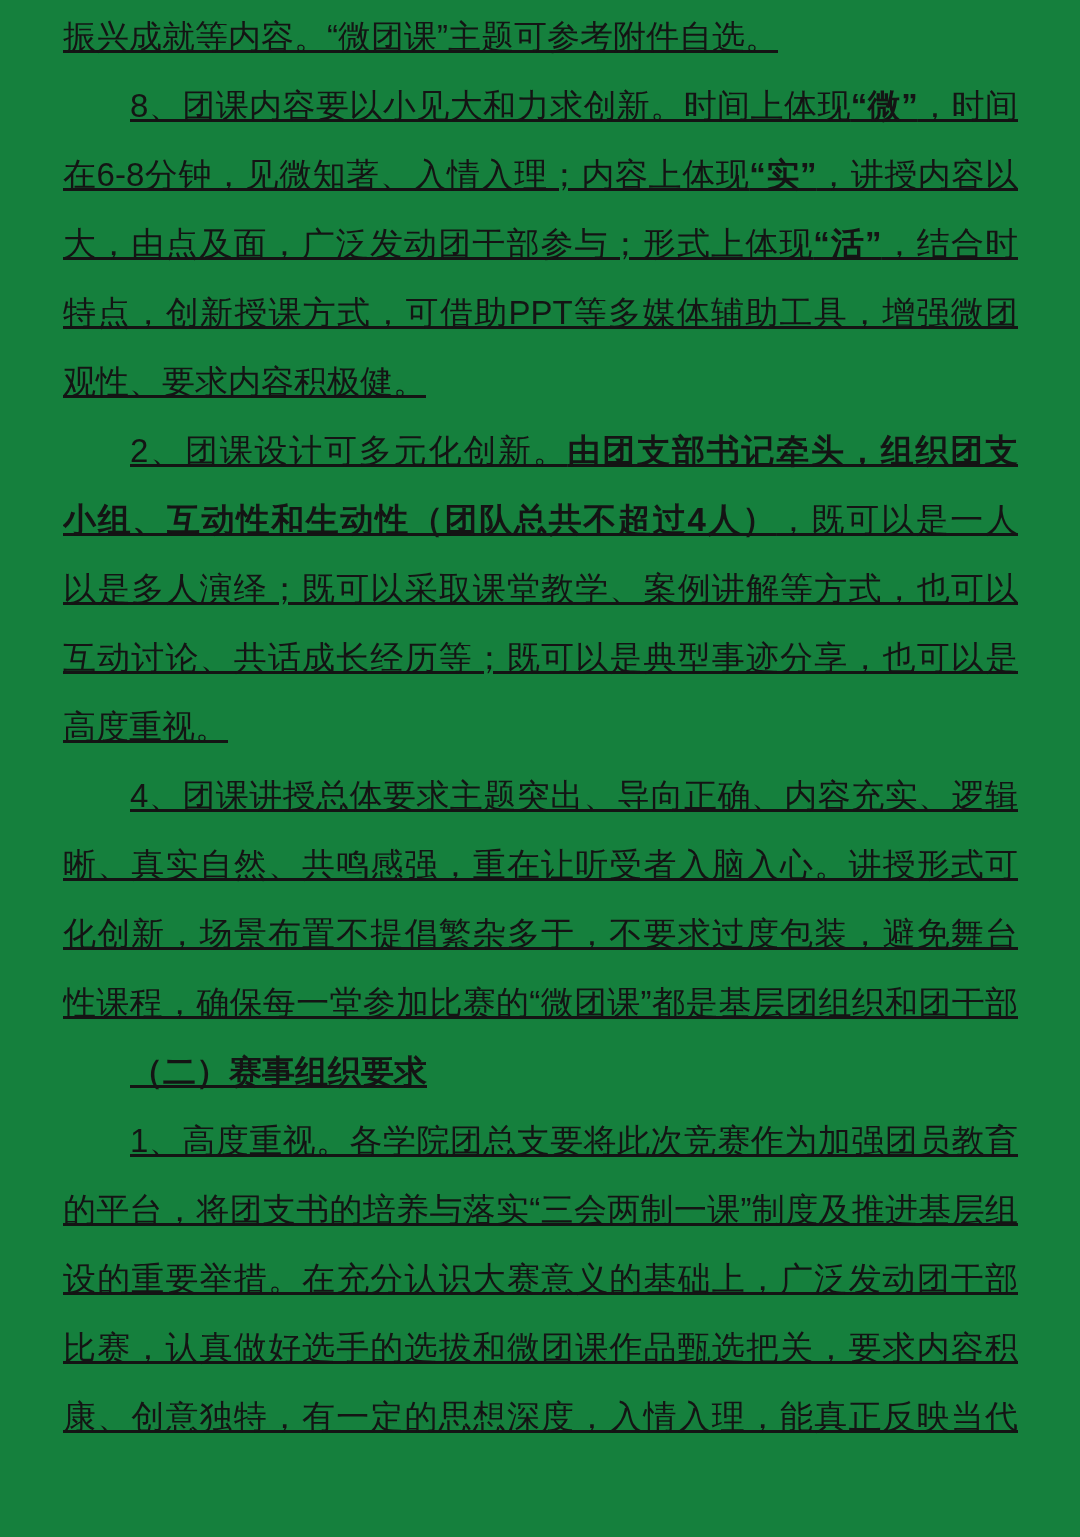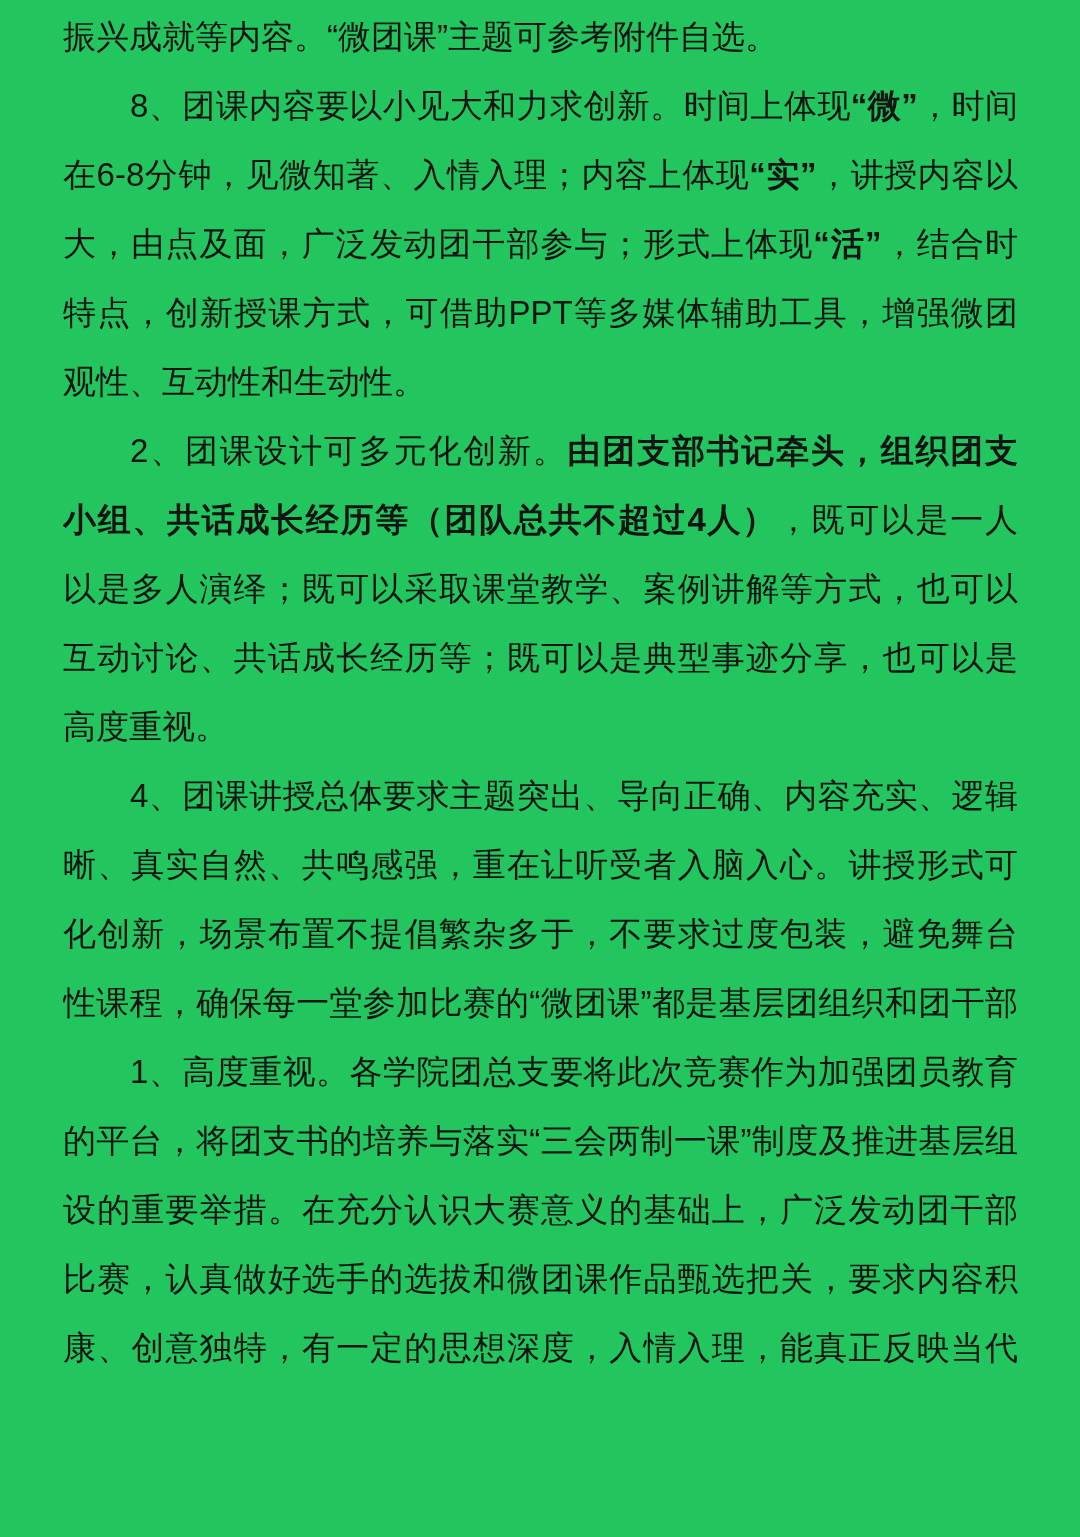--- a/index.html
+++ b/index.html
@@ -39,36 +39,37 @@
   .line.ind {
     text-indent: 67px;
   }
   .line span.b {
     font-weight: 700;
   }
 </style>
 </head>
 <body>
 
-<div class="page" style="background: #22c55e; color: rgb(20, 20, 20);">
+<div class="page" style="background: #15803d; color: rgb(20, 20, 20); text-decoration: underline;">
   <div class="doc-body">
       <div class="line"><span>振兴成就等内容。“微团课”主题可参考附件自选。</span></div>
       <div class="line j ind"><span>8、团课内容要以小见大和力求创新。时间上体现</span><span class="b">“微”</span><span>，时间控制</span></div>
       <div class="line j"><span>在6-8分钟，见微知著、入情入理；内容上体现</span><span class="b">“实”</span><span>，讲授内容以小见</span></div>
       <div class="line j"><span>大，由点及面，广泛发动团干部参与；形式上体现</span><span class="b">“活”</span><span>，结合时代</span></div>
       <div class="line j"><span>特点，创新授课方式，可借助PPT等多媒体辅助工具，增强微团课直</span></div>
-      <div class="line"><span>观性、互动性和生动性。</span></div>
+      <div class="line"><span>观性、要求内容积极健。</span></div>
       <div class="line j ind"><span>2、团课设计可多元化创新。</span><span class="b">由团支部书记牵头，组织团支委、团</span></div>
-      <div class="line j"><span class="b">小组、共话成长经历等（团队总共不超过4人）</span><span>，既可以是一人讲，也可</span></div>
+      <div class="line j"><span class="b">小组、互动性和生动性（团队总共不超过4人）</span><span>，既可以是一人讲，也可</span></div>
       <div class="line j"><span>以是多人演绎；既可以采取课堂教学、案例讲解等方式，也可以设计</span></div>
       <div class="line j"><span>互动讨论、共话成长经历等；既可以是典型事迹分享，也可以是先进</span></div>
       <div class="line"><span>高度重视。</span></div>
       <div class="line j ind"><span>4、团课讲授总体要求主题突出、导向正确、内容充实、逻辑清</span></div>
       <div class="line j"><span>晰、真实自然、共鸣感强，重在让听受者入脑入心。讲授形式可多元</span></div>
       <div class="line j"><span>化创新，场景布置不提倡繁杂多于，不要求过度包装，避免舞台表演</span></div>
       <div class="line j"><span>性课程，确保每一堂参加比赛的“微团课”都是基层团组织和团干部能学</span></div>
+      <div class="line ind"><span class="b">（二）赛事组织要求</span></div>
       <div class="line j ind"><span>1、高度重视。各学院团总支要将此次竞赛作为加强团员教育管理</span></div>
       <div class="line j"><span>的平台，将团支书的培养与落实“三会两制一课”制度及推进基层组织建</span></div>
       <div class="line j"><span>设的重要举措。在充分认识大赛意义的基础上，广泛发动团干部参与</span></div>
       <div class="line j"><span>比赛，认真做好选手的选拔和微团课作品甄选把关，要求内容积极健</span></div>
       <div class="line j"><span>康、创意独特，有一定的思想深度，入情入理，能真正反映当代青年</span></div>
     </div>
 </div>
 
 </body></html>

